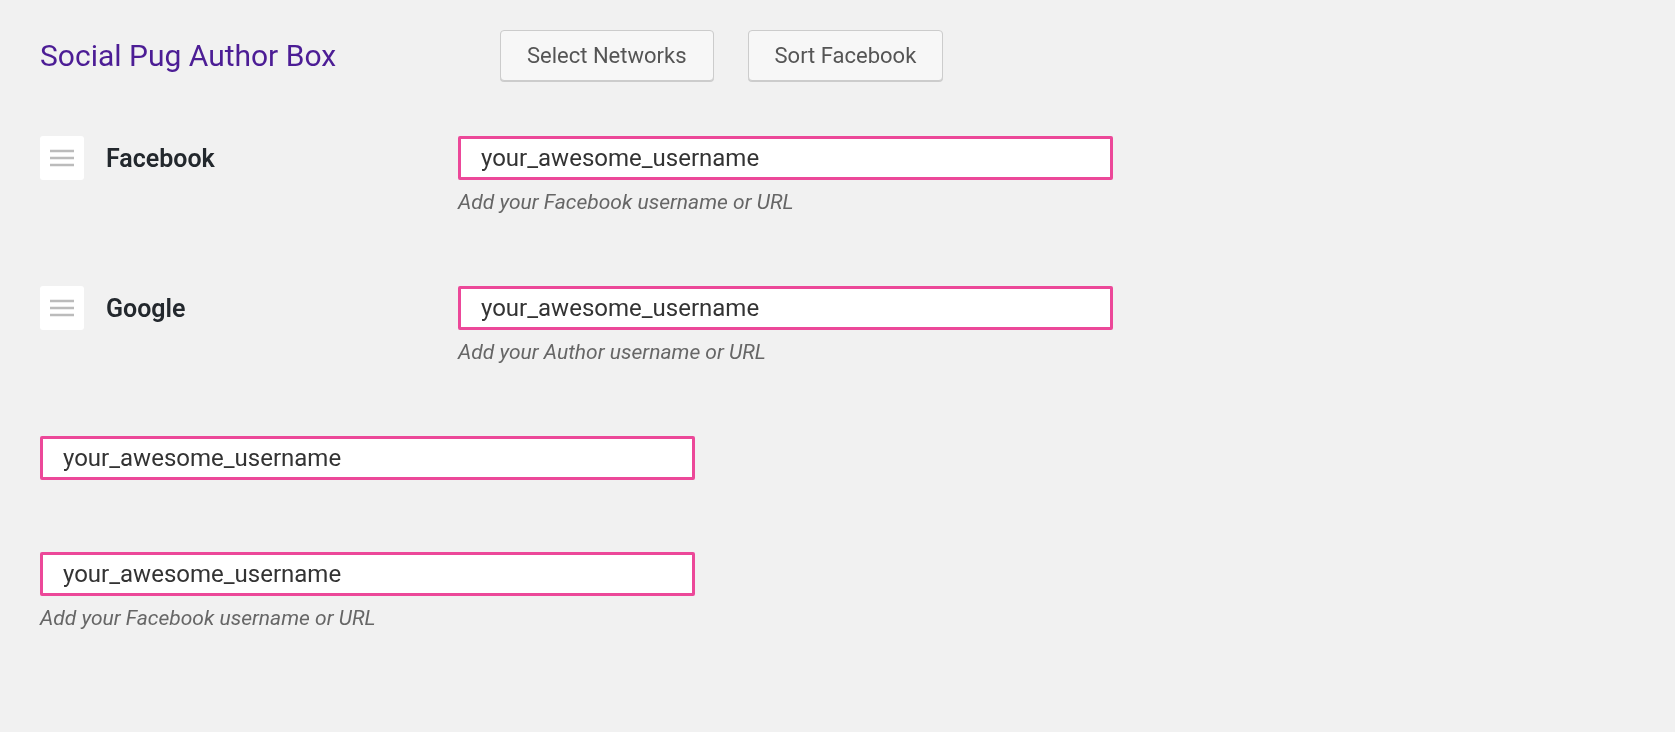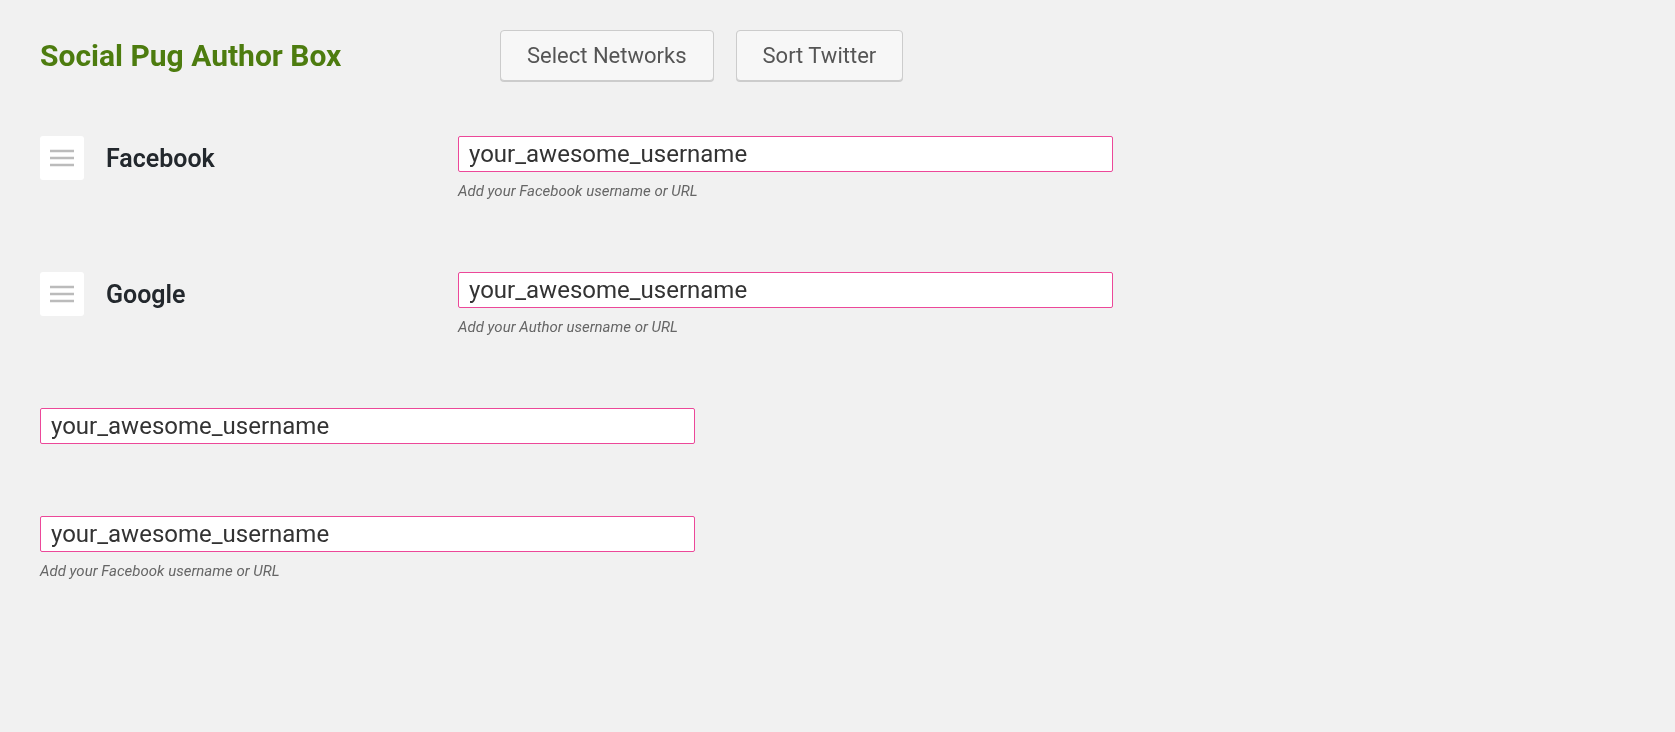--- a/index.html
+++ b/index.html
@@ -15,27 +15,27 @@
       font-size: 16px;
     }
     .header-row {
       display: flex;
       align-items: center;
       gap: 80px;
       margin-bottom: 55px;
     }
     .section-title {
       font-size: 30px;
-      font-weight: 700;
-      color: #4d7c0f;
+      font-weight: 400;
+      color: #4c1d95;
       min-width: 380px;
     }
     .button-group {
       display: flex;
-      gap: 22px;
+      gap: 34px;
     }
     .wp-button {
       background: #f7f7f7;
       border: 1px solid #cccccc;
       border-radius: 4px;
       padding: 12px 26px;
       font-size: 22px;
       color: #555555;
       cursor: pointer;
       box-shadow: 0 1px 0 #cccccc;
@@ -73,43 +73,43 @@
       color: #23282d;
     }
     .input-area {
       display: flex;
       flex-direction: column;
       gap: 10px;
       width: 655px;
     }
     .text-input {
       width: 100%;
-      height: 36px;
-      padding: 8px 10px;
+      height: 44px;
+      padding: 8px 20px;
       font-size: 24px;
       color: #333;
       background: #ffffff;
-      border: 1px solid #ec4899;
+      border: 3px solid #ec4899;
       border-radius: 2px;
       font-family: inherit;
     }
     .hint-text {
-      font-size: 15px;
+      font-size: 21px;
       font-style: italic;
       color: #666666;
     }
   </style>
 </head>
 <body>
 
 <div class="header-row">
   <h2 class="section-title">Social Pug Author Box</h2>
   <div class="button-group">
     <button class="wp-button">Select Networks</button>
-    <button class="wp-button">Sort Twitter</button>
+    <button class="wp-button">Sort Facebook</button>
   </div>
 </div>
 
 <div class="network-row">
   <div class="network-label-area">
     <div class="drag-handle">
       <svg viewBox="0 0 24 18">
         <line x1="0" y1="2" x2="24" y2="2" stroke="#bbbbbb" stroke-width="2.5"></line>
         <line x1="0" y1="9" x2="24" y2="9" stroke="#bbbbbb" stroke-width="2.5"></line>
         <line x1="0" y1="16" x2="24" y2="16" stroke="#bbbbbb" stroke-width="2.5"></line>

